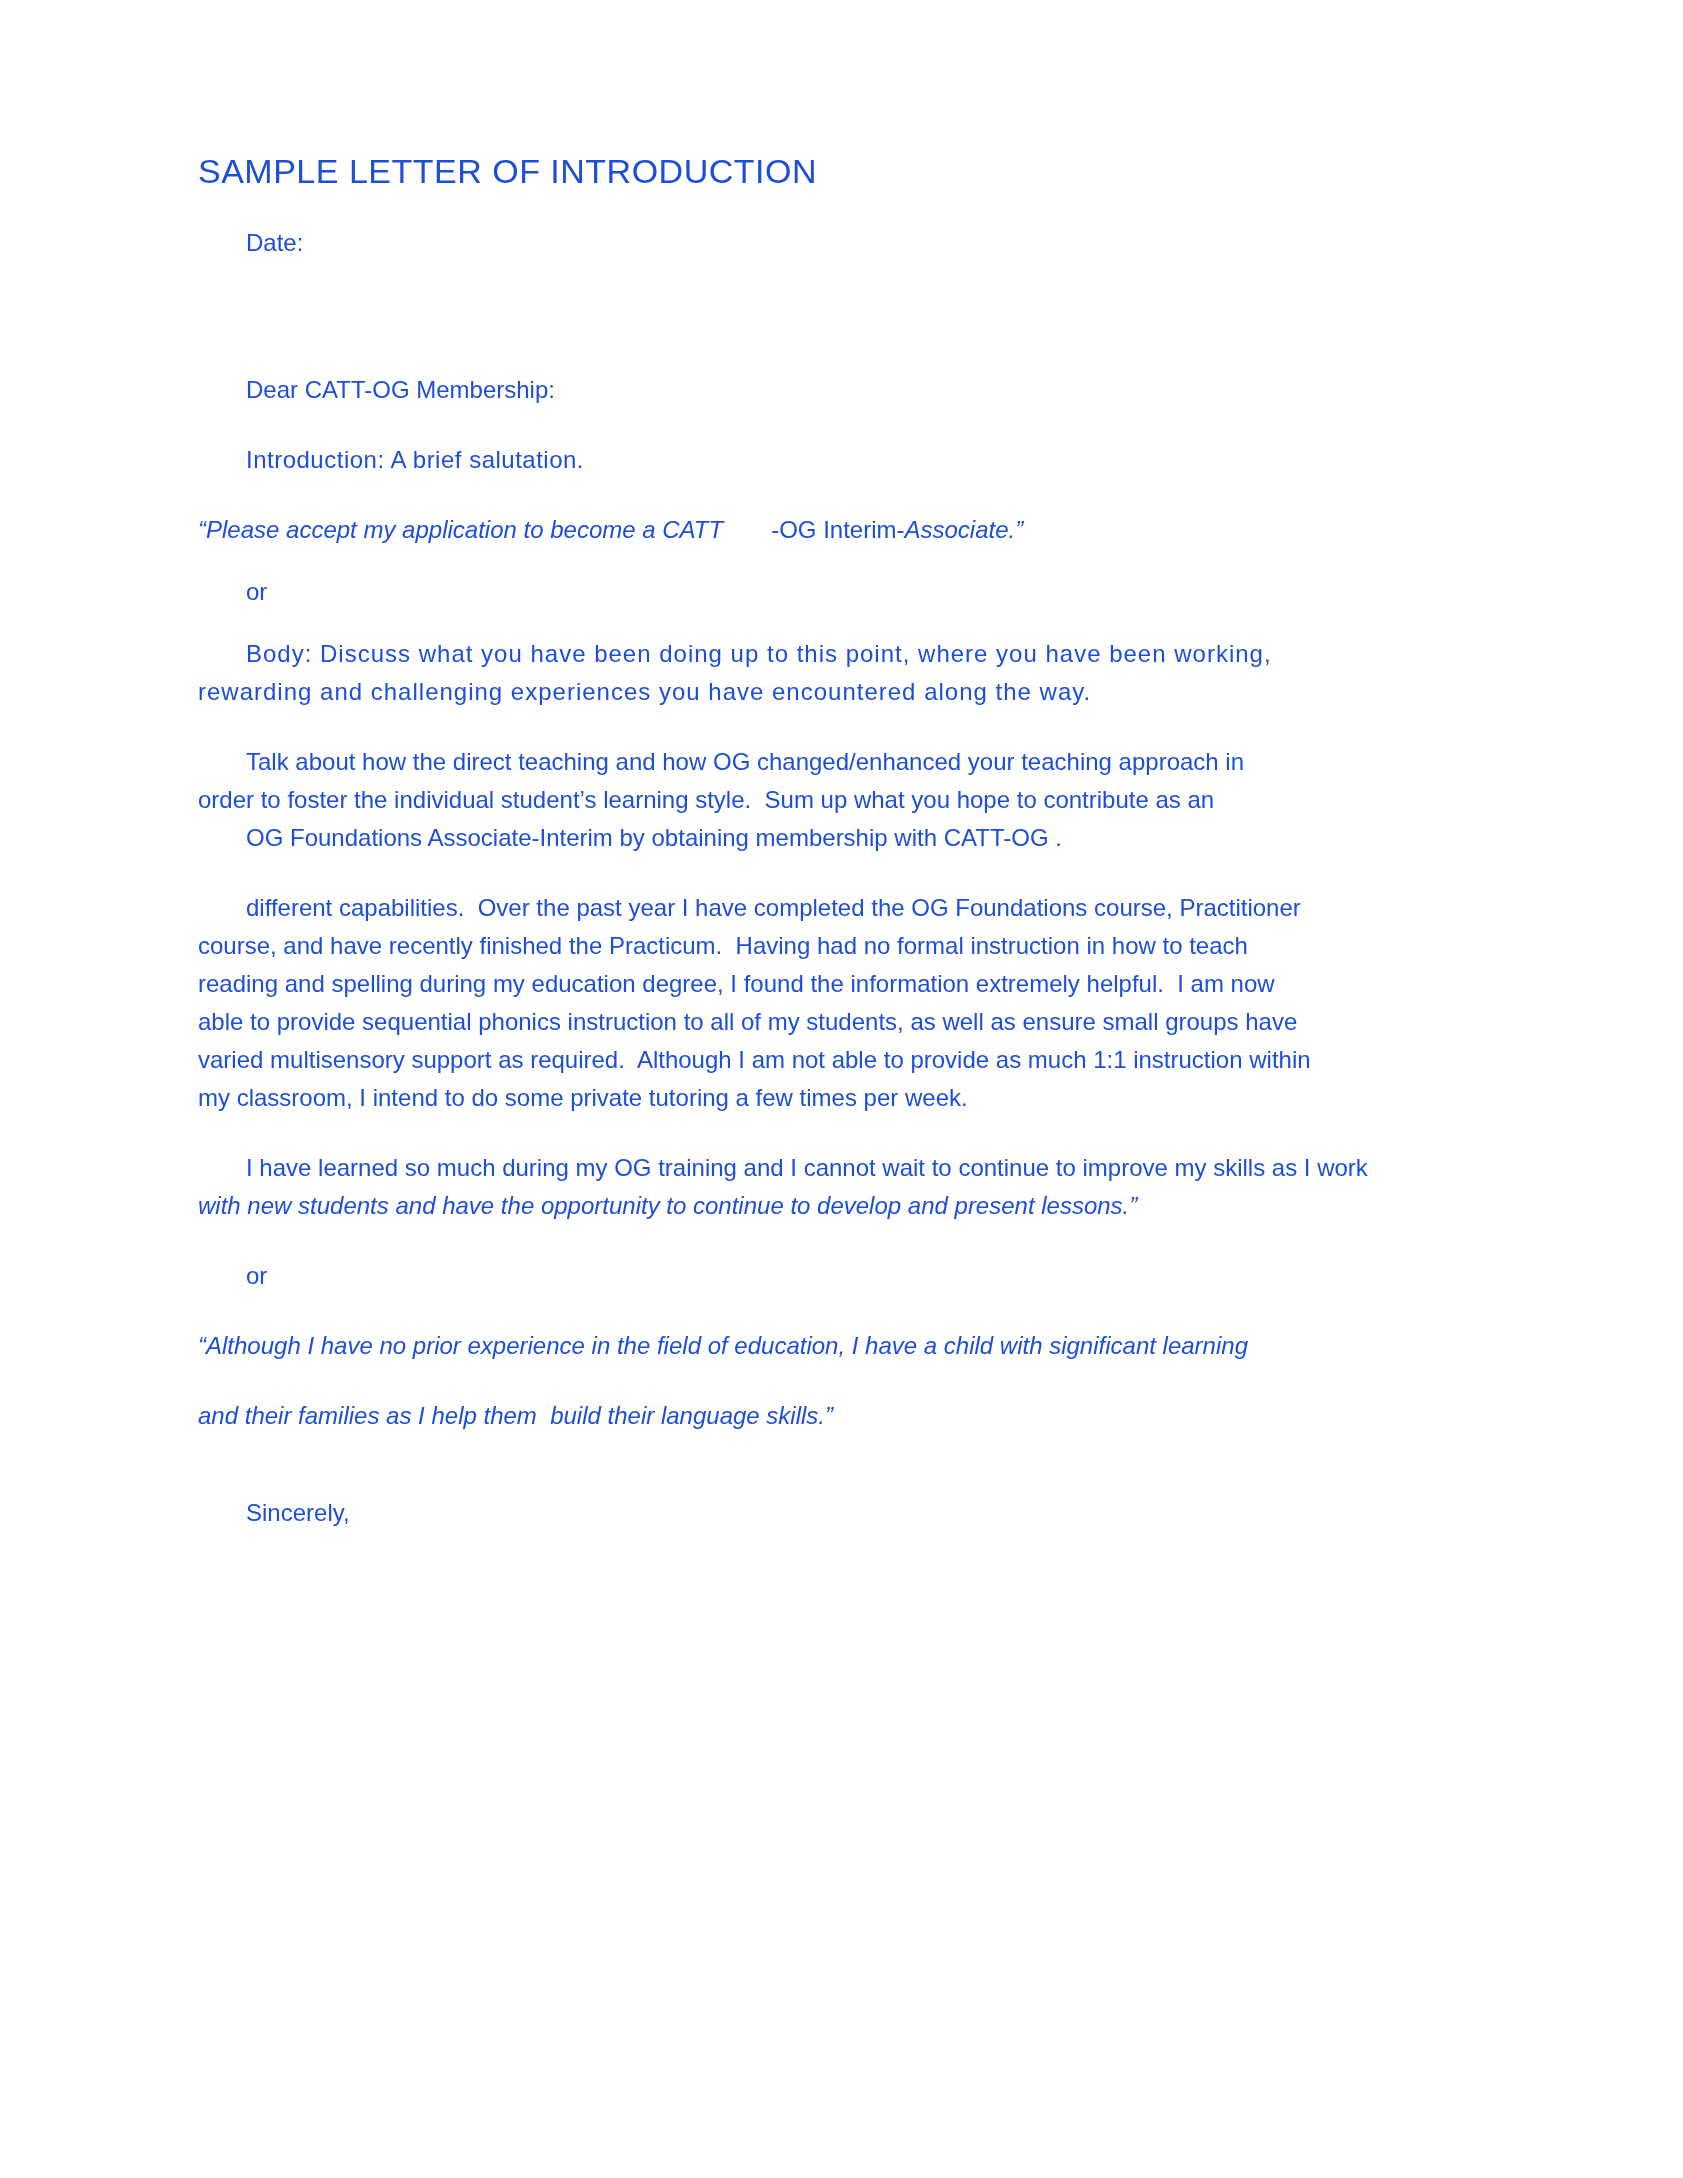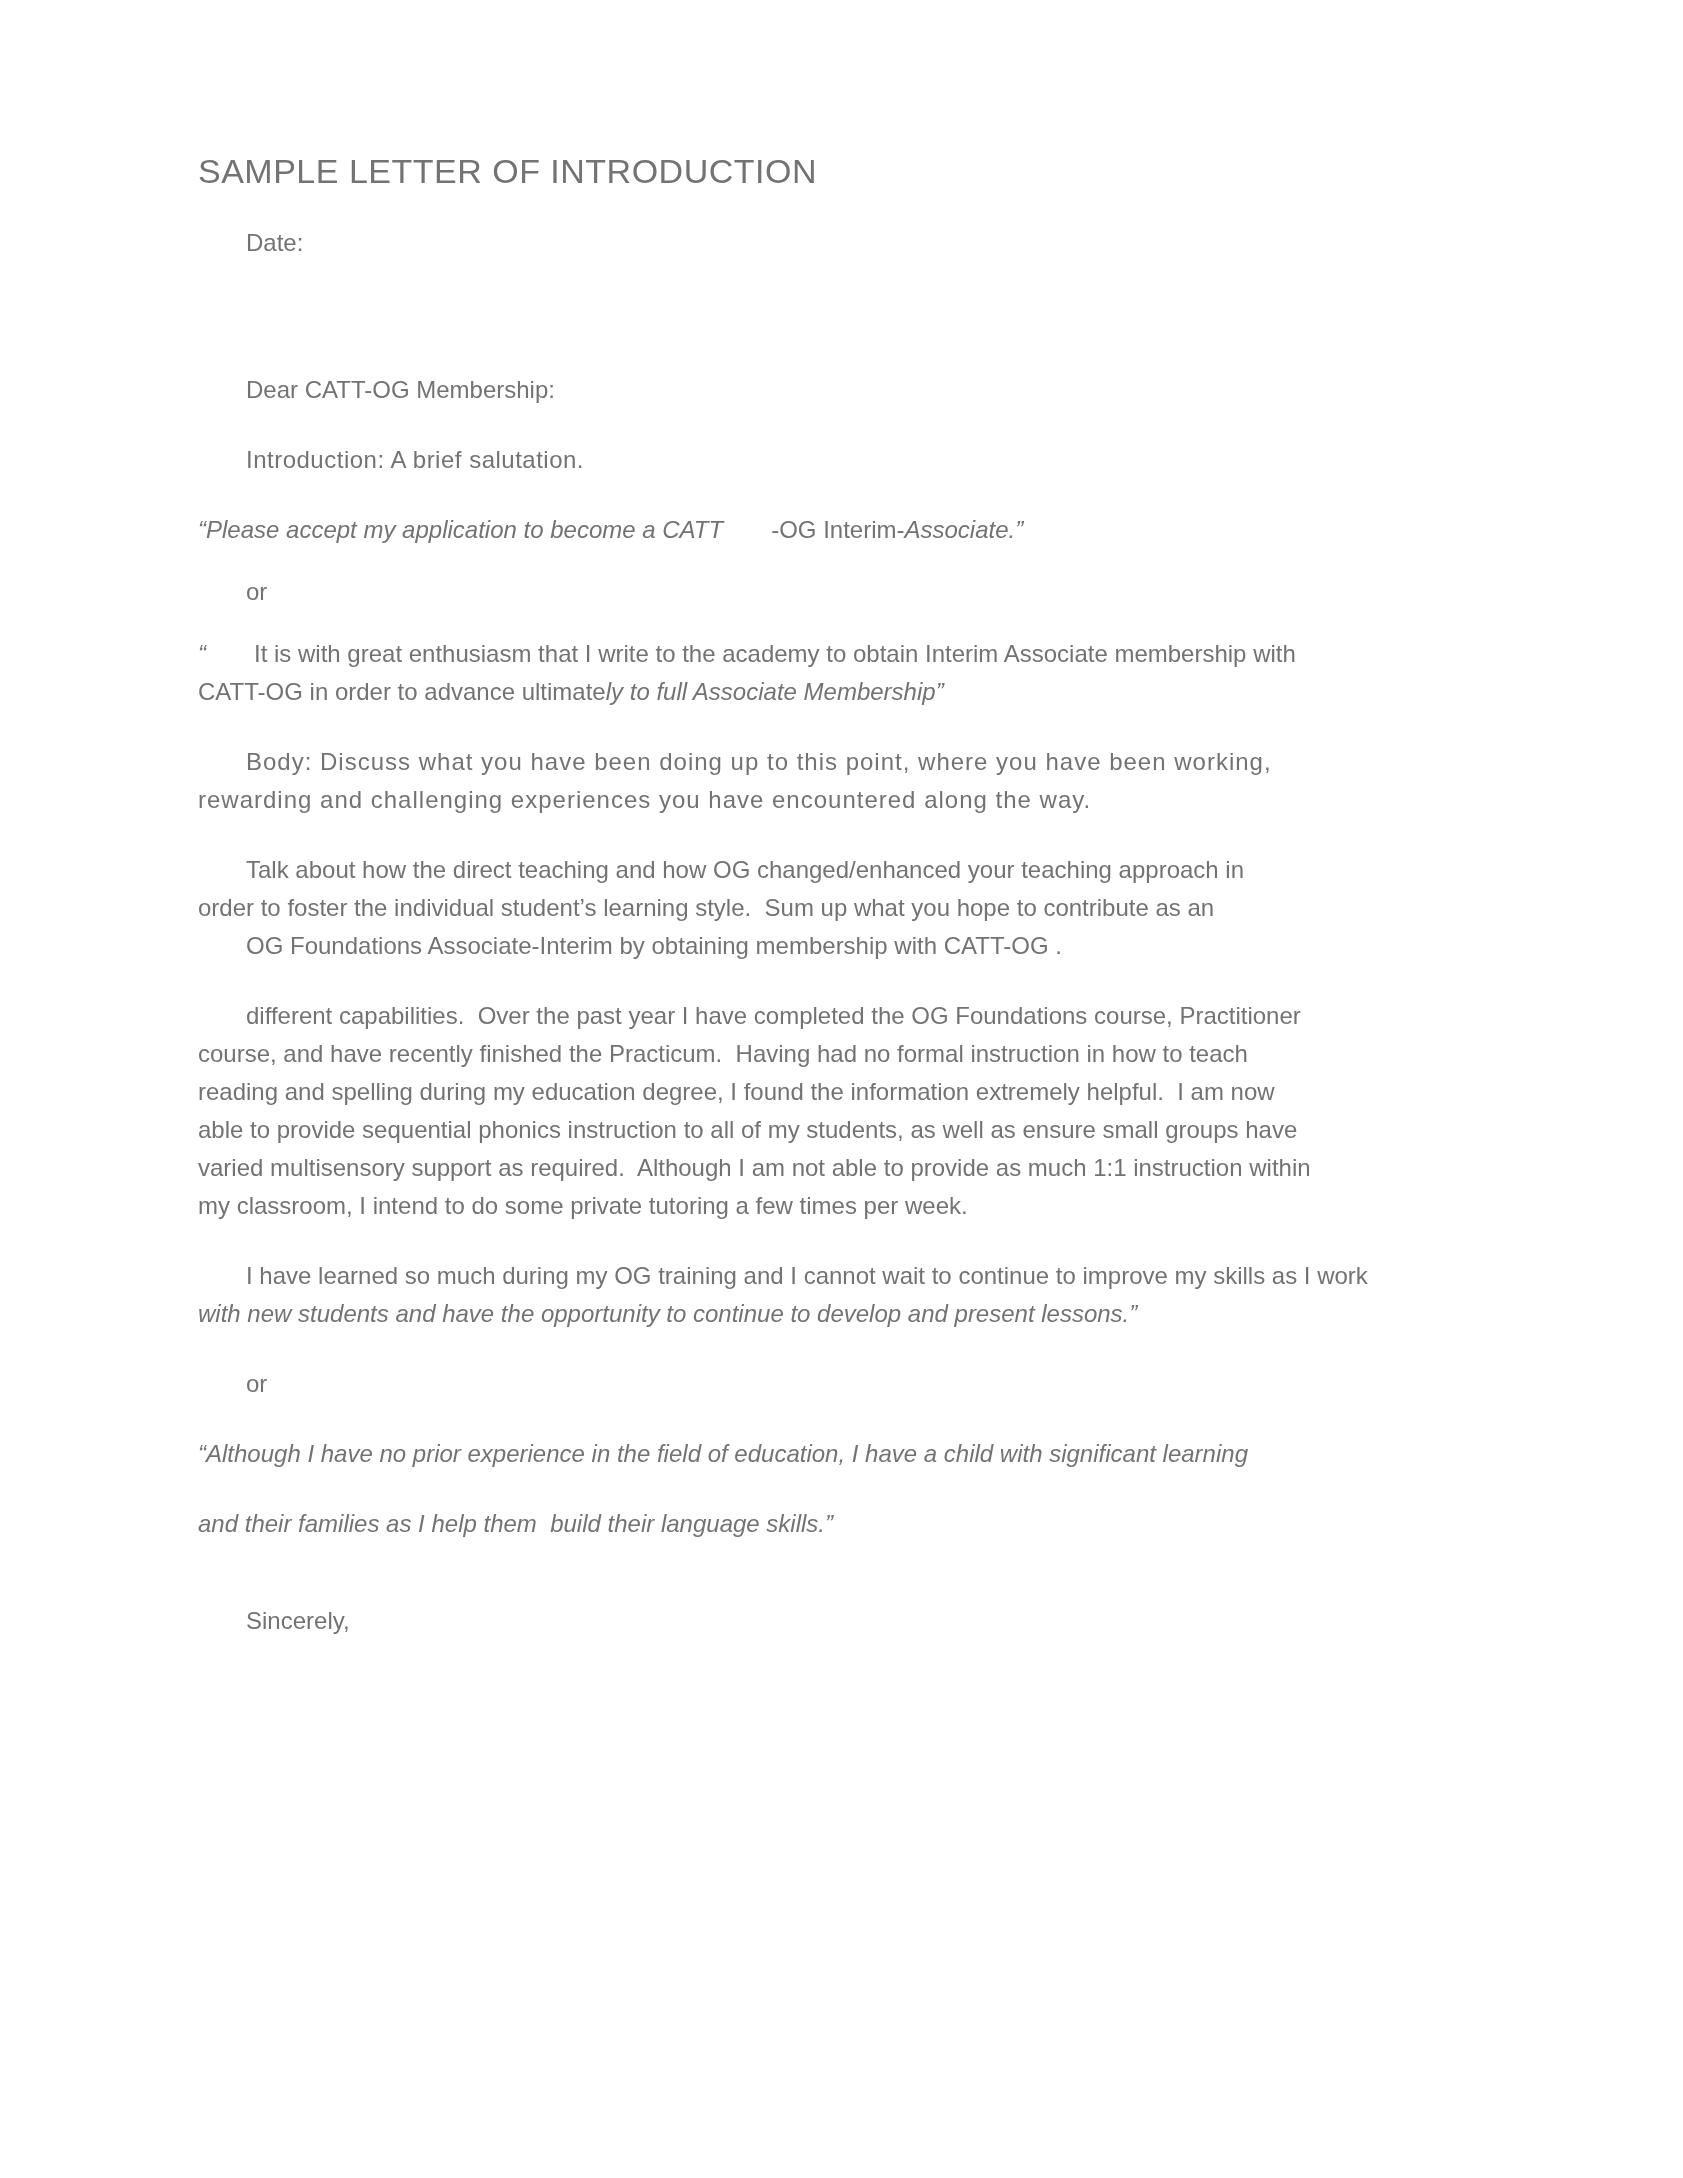--- a/index.html
+++ b/index.html
@@ -11,21 +11,21 @@
     position: relative;
     width: 1683px;
     height: 2178px;
     margin: 0 auto;
     background: #ffffff;
     box-sizing: border-box;
     padding: 149px 178px 0 198px;
     font-family: "Liberation Sans", "DejaVu Sans", sans-serif;
     font-size: 24px;
     line-height: 38px;
-    color: #737373;
+    color: #1d4ed8;
     overflow: hidden;
   }
   .title {
     font-size: 34px;
     line-height: 44px;
     font-weight: normal;
     letter-spacing: 0.5px;
     margin: 0 0 31px 0;
   }
   .para {
@@ -43,22 +43,20 @@
 <body>
 
 <div class="page">
   <h1 class="title">SAMPLE LETTER OF INTRODUCTION</h1>
   <div>
       <div class="para" style="margin-bottom: 109px;"><span class="run-normal">Date:</span></div>
       <div class="para"><span class="run-normal">Dear CATT-OG Membership:</span></div>
       <div class="para tracked-sm"><span class="run-normal">Introduction: A brief salutation.</span></div>
       <div class="para" style="margin-bottom: 24px;"><span class="run-italic">“Please accept my application to become a CATT</span><span class="run-normal">-OG Interim-</span><span class="run-italic">Associate.”</span></div>
       <div class="para" style="margin-bottom: 24px;"><span class="run-normal">or</span></div>
-      <div class="para"><span class="run-italic">“</span><span class="run-normal">It is with great enthusiasm that I write to the academy to obtain Interim Associate membership with
-CATT-OG in order to advance ultimate</span><span class="run-italic">ly to full Associate Membership”</span></div>
       <div class="para tracked"><span class="run-normal">Body: Discuss what you have been doing up to this point, where you have been working,
 rewarding and challenging experiences you have encountered along the way.</span></div>
       <div class="para"><span class="run-normal">Talk about how the direct teaching and how OG changed/enhanced your teaching approach in
 </span><span class="run-bold">order to foster the individual student’s learning style.  Sum up what you hope to contribute as an
 </span><span class="run-normal">OG Foundations Associate-Interim by obtaining membership with CATT-OG .</span></div>
       <div class="para"><span class="run-normal">different capabilities.  Over the past year I have completed the OG Foundations course, Practitioner
 course, and have recently finished the Practicum.  Having had no formal instruction in how to teach
 reading and spelling during my education degree, I found the information extremely helpful.  I am now
 able to provide sequential phonics instruction to all of my students, as well as ensure small groups have
 varied multisensory support as required.  Although I am not able to provide as much 1:1 instruction within

